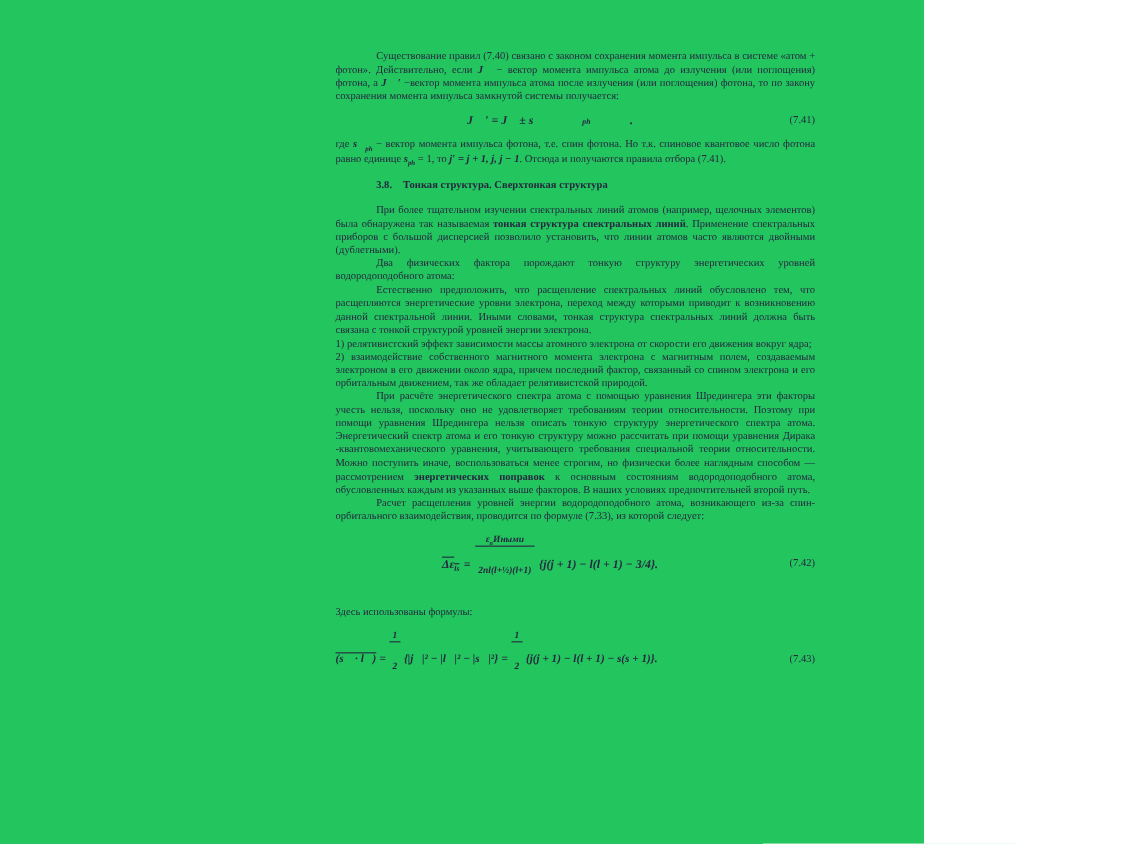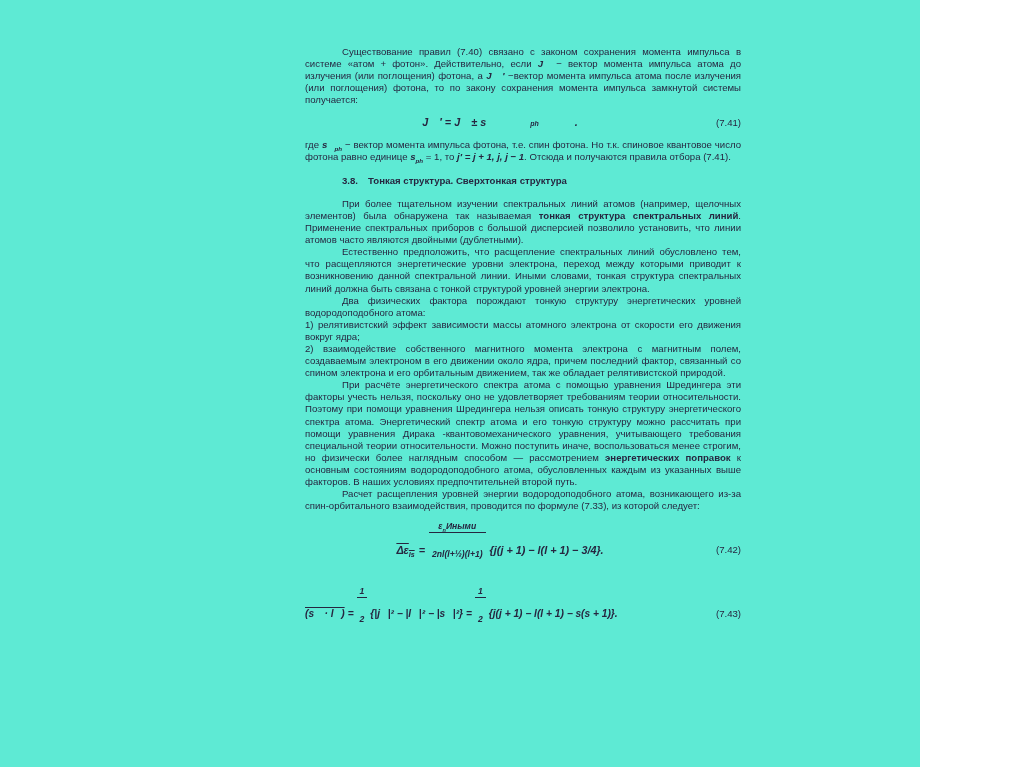--- a/index.html
+++ b/index.html
@@ -1,20 +1,20 @@
 <!DOCTYPE html>
 <html><head>
 <meta charset="utf-8">
 <style>
   html,body { margin:0; padding:0; background:#ffffff; }
   .page {
     position:relative;
-    width:920px; height:767px;
-    background:#5eead4;
-    font-family:Liberation Sans, sans-serif;
+    width:840px; height:767px;
+    background:#22c55e;
+    font-family:Liberation Serif, serif;
     color:#262640;
     overflow:hidden;
   }
   .content {
     position:absolute;
     left:305px; top:46px; width:436px;
     font-size:9.6px; line-height:12.1px;
     text-align:justify;
   }
   p.para { margin:0; text-indent:37px; }
@@ -72,43 +72,44 @@
         </span>
       <span class="eq-number">(7.41)</span>
     </div>
 
     <p class="noindent"><span>где </span><span class="math">s⃗</span><sub class="math">ph</sub><span> − вектор момента импульса фотона, т.е. спин фотона. Но т.к. спиновое квантовое число фотона равно единице </span><span class="math">s</span><sub class="math">ph</sub><span> = 1, то </span><span class="math">j′ = j + 1, j, j − 1</span><span>. Отсюда и получаются правила отбора (7.41).</span></p>
 
     <p class="heading"><span class="h-num">3.8.</span><span>Тонкая структура. Сверхтонкая структура</span></p>
 
     <p class="para"><span>При более тщательном изучении спектральных линий атомов (например, щелочных элементов) была обнаружена так называемая </span><span class="bold">тонкая структура спектральных линий</span><span>. Применение спектральных приборов с большой дисперсией позволило установить, что линии атомов часто являются двойными (дублетными).</span></p>
 
+    <p class="para"><span>Два физических фактора порождают тонкую структуру энергетических уровней водородоподобного атома:</span></p>
+
     <p class="para"><span>Естественно предположить, что расщепление спектральных линий обусловлено тем, что расщепляются энергетические уровни электрона, переход между которыми приводит к возникновению данной спектральной линии. Иными словами, тонкая структура спектральных линий должна быть связана с тонкой структурой уровней энергии электрона.</span></p>
-
-    <p class="para"><span>Два физических фактора порождают тонкую структуру энергетических уровней водородоподобного атома:</span></p>
 
     <p class="noindent"><span>1) релятивистский эффект зависимости массы атомного электрона от скорости его движения вокруг ядра;</span></p>
 
     <p class="noindent"><span>2) взаимодействие собственного магнитного момента электрона с магнитным полем, создаваемым электроном в его движении около ядра, причем последний фактор, связанный со спином электрона и его орбитальным движением, так же обладает релятивистской природой.</span></p>
 
     <p class="para"><span>При расчёте энергетического спектра атома с помощью уравнения Шредингера эти факторы учесть нельзя, поскольку оно не удовлетворяет требованиям теории относительности. Поэтому при помощи уравнения Шредингера нельзя описать тонкую структуру энергетического спектра атома. Энергетический спектр атома и его тонкую структуру можно рассчитать при помощи уравнения Дирака -квантовомеханического уравнения, учитывающего требования специальной теории относительности. Можно поступить иначе, воспользоваться менее строгим, но физически более наглядным способом — рассмотрением </span><span class="bold">энергетических поправок</span><span> к основным состояниям водородоподобного атома, обусловленных каждым из указанных выше факторов. В наших условиях предпочтительней второй путь.</span></p>
 
     <p class="para"><span>Расчет расщепления уровней энергии водородоподобного атома, возникающего из-за спин-орбитального взаимодействия, проводится по формуле (7.33), из которой следует:</span></p>
 
     <div class="eq-row eq-center">
       <span class="overline math"><span>Δε</span><sub>ls</sub></span>
       <span class="math">=</span>
       <span class="frac math">
           <span class="num"><span>ε</span><sub>n</sub><span>Иными</span></span>
           <span class="den">2nl(l+½)(l+1)</span>
         </span>
       <span class="math">{j(j + 1) − l(l + 1) − 3/4}.</span>
       <span class="eq-number">(7.42)</span>
     </div>
 
+    <p class="noindent"><span>Здесь использованы формулы:</span></p>
 
     <div class="eq-row eq-left">
       <span class="overline math">(s⃗ · l⃗)</span>
       <span class="math">=</span>
       <span class="frac math">
           <span class="num">1</span>
           <span class="den">2</span>
         </span>
       <span class="math">{|j⃗|² − |l⃗|² − |s⃗|²}</span>
       <span class="math">=</span>

